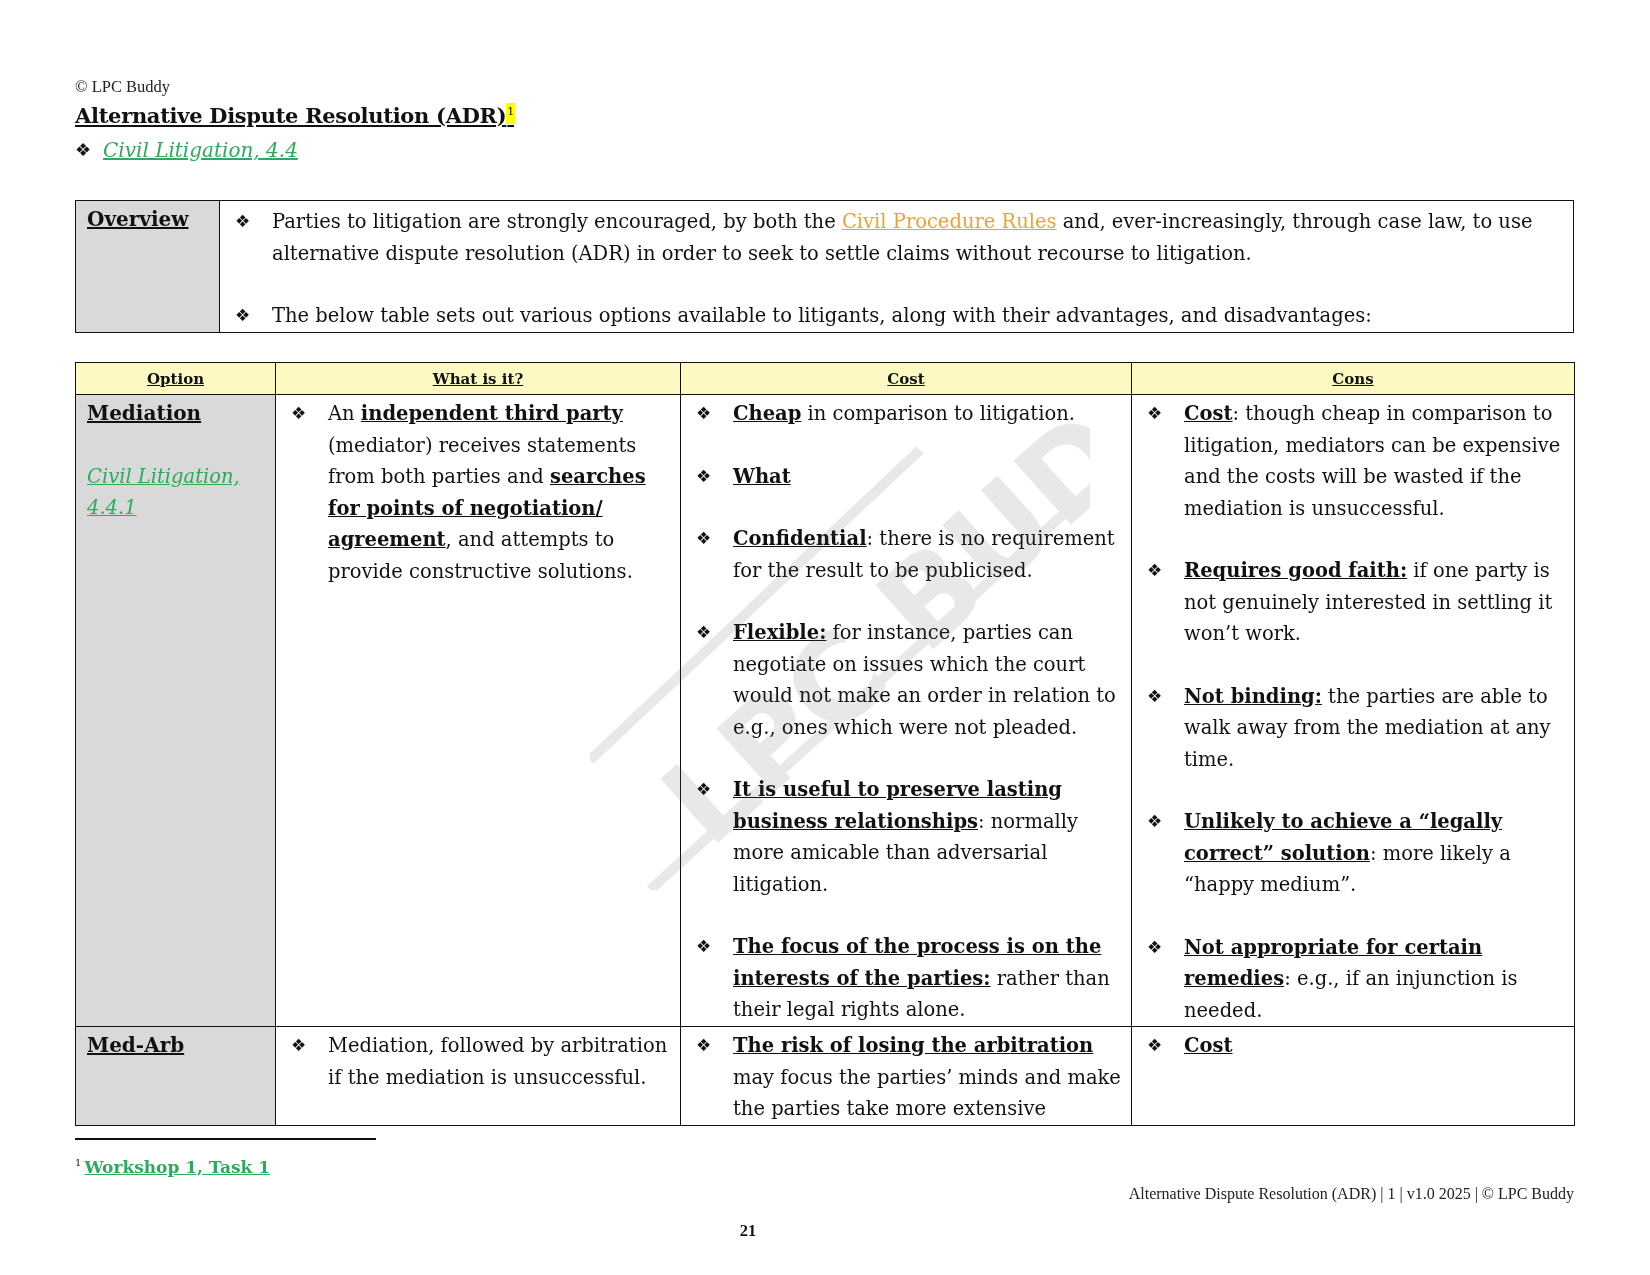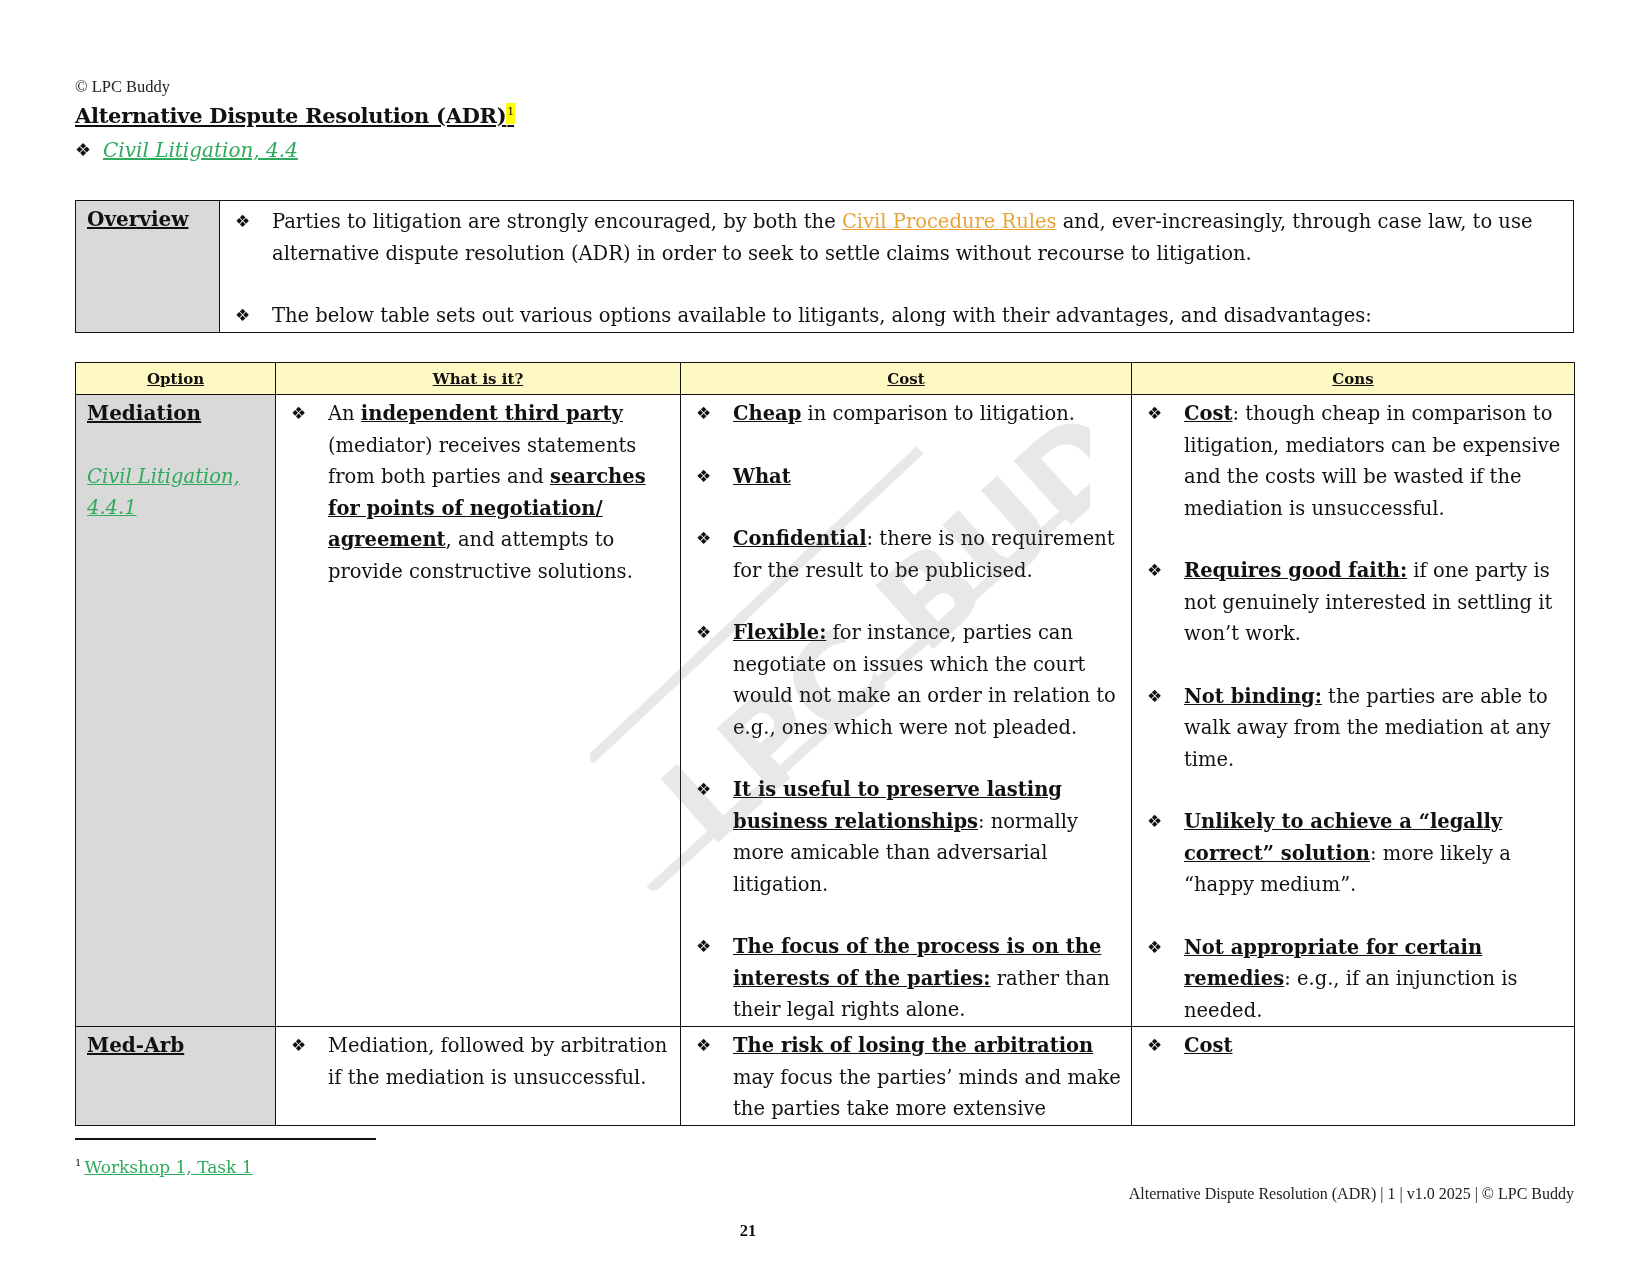--- a/index.html
+++ b/index.html
@@ -31,21 +31,21 @@
   .main td.opt { background:#d9d9d9; padding:3px 16px 0 11px; }
   .main td.cell { padding:3px 6px 0 12px; }
   .row-mediation td { height:619px; }
   .row-medarb td { height:91px; }
   .bu { font-weight:bold; text-decoration:underline; }
 
   .watermark { left:590px; top:420px; width:500px; height:470px; pointer-events:none; }
   .fn-line { left:75px; top:1138px; width:301px; height:2px; background:#111; }
   .fn-text { left:75px; top:1157px; font-size:17px; font-family:"DejaVu Serif", serif; }
   .fn-text sup { font-size:10px; margin-right:3px; }
-  .fn-link { color:#2eaa5c; text-decoration:underline; }
+  .fn-link { color:#2eaa5c; text-decoration:underline;font-weight:bold; }
   .footer-right { right:76px; top:1185px; font-size:16px; font-family:"Liberation Serif", serif; color:#222; }
   .page-num { left:0; width:1496px; top:1221px; text-align:center; font-size:16.5px; font-weight:bold; font-family:"Liberation Serif", serif; }
 </style>
 </head>
 <body>
 
 <div class="abs copyright">© LPC Buddy</div>
 <div class="abs doc-title"><span>Alternative Dispute Resolution (ADR)</span><sup>1</sup></div>
 <div class="abs title-link-row">
   <span class="bullet">❖</span>

